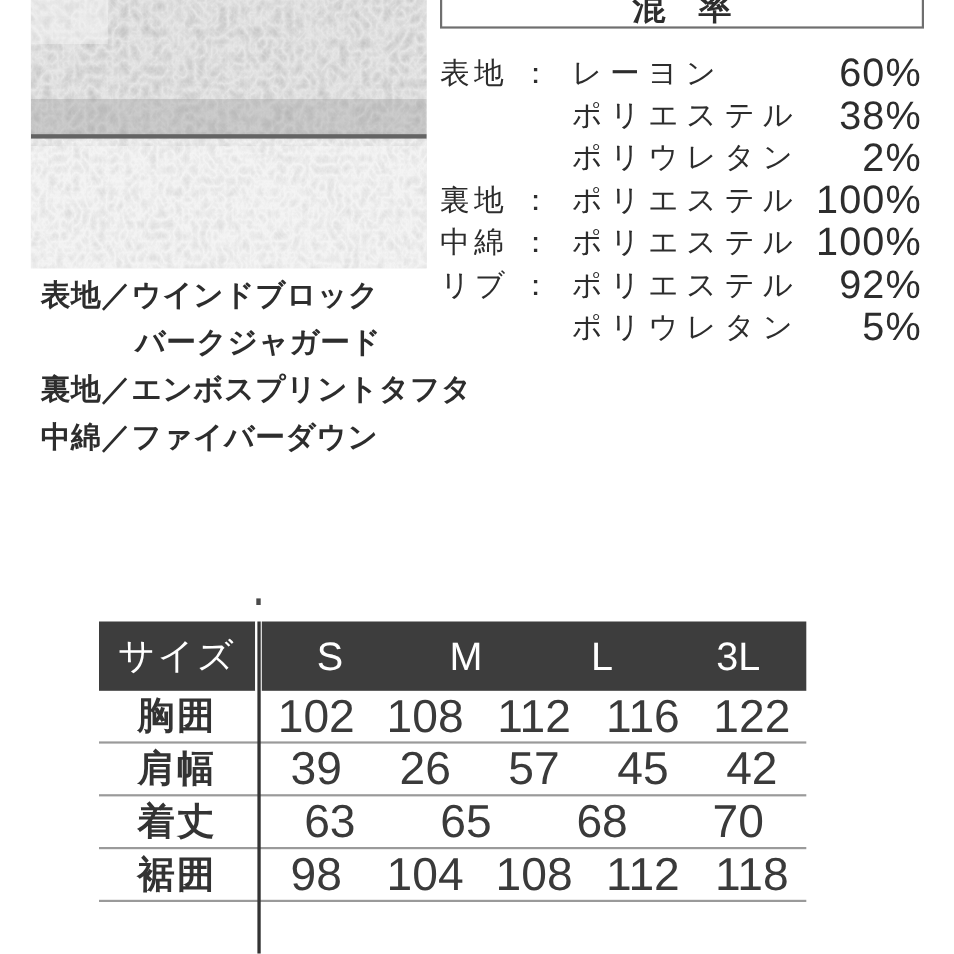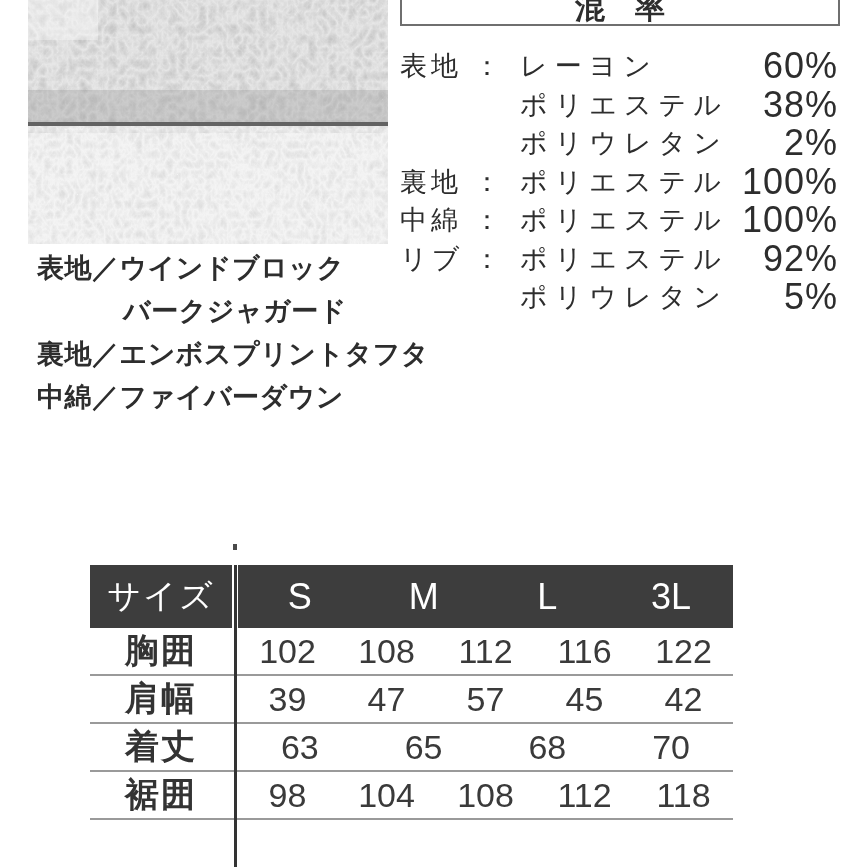--- a/index.html
+++ b/index.html
@@ -107,21 +107,21 @@
     display: flex;
     height: 48px;
     box-sizing: border-box;
     border-bottom: 2px solid #9a9a9a;
   }
   .st-row .st-label-cell { font-size: 34px; font-weight: 600; letter-spacing: 2px; color: #333333; }
   .st-values { width: 495px; margin-left: 6px; display: flex; }
   .st-value-cell {
     flex: 1;
     display: flex; align-items: center; justify-content: center;
-    font-size: 34px; font-weight: 400; color: #3a3a3a;
+    font-size: 42px; font-weight: 400; color: #3a3a3a;
   }
 
   .vline {
     position: absolute;
     left: 234px; top: 565px;
     width: 3px; height: 302px;
     background: #333333;
   }
   .vline-tick {
     position: absolute;
@@ -254,21 +254,21 @@
         <span class="st-value-cell">122</span>
       </div>
     </div>
 
     <div class="st-row">
       <div class="st-label-cell">
         <span>肩幅</span>
       </div>
       <div class="st-values">
         <span class="st-value-cell">39</span>
-        <span class="st-value-cell">47</span>
+        <span class="st-value-cell">26</span>
         <span class="st-value-cell">57</span>
         <span class="st-value-cell">45</span>
         <span class="st-value-cell">42</span>
       </div>
     </div>
 
     <div class="st-row">
       <div class="st-label-cell">
         <span>着丈</span>
       </div>

